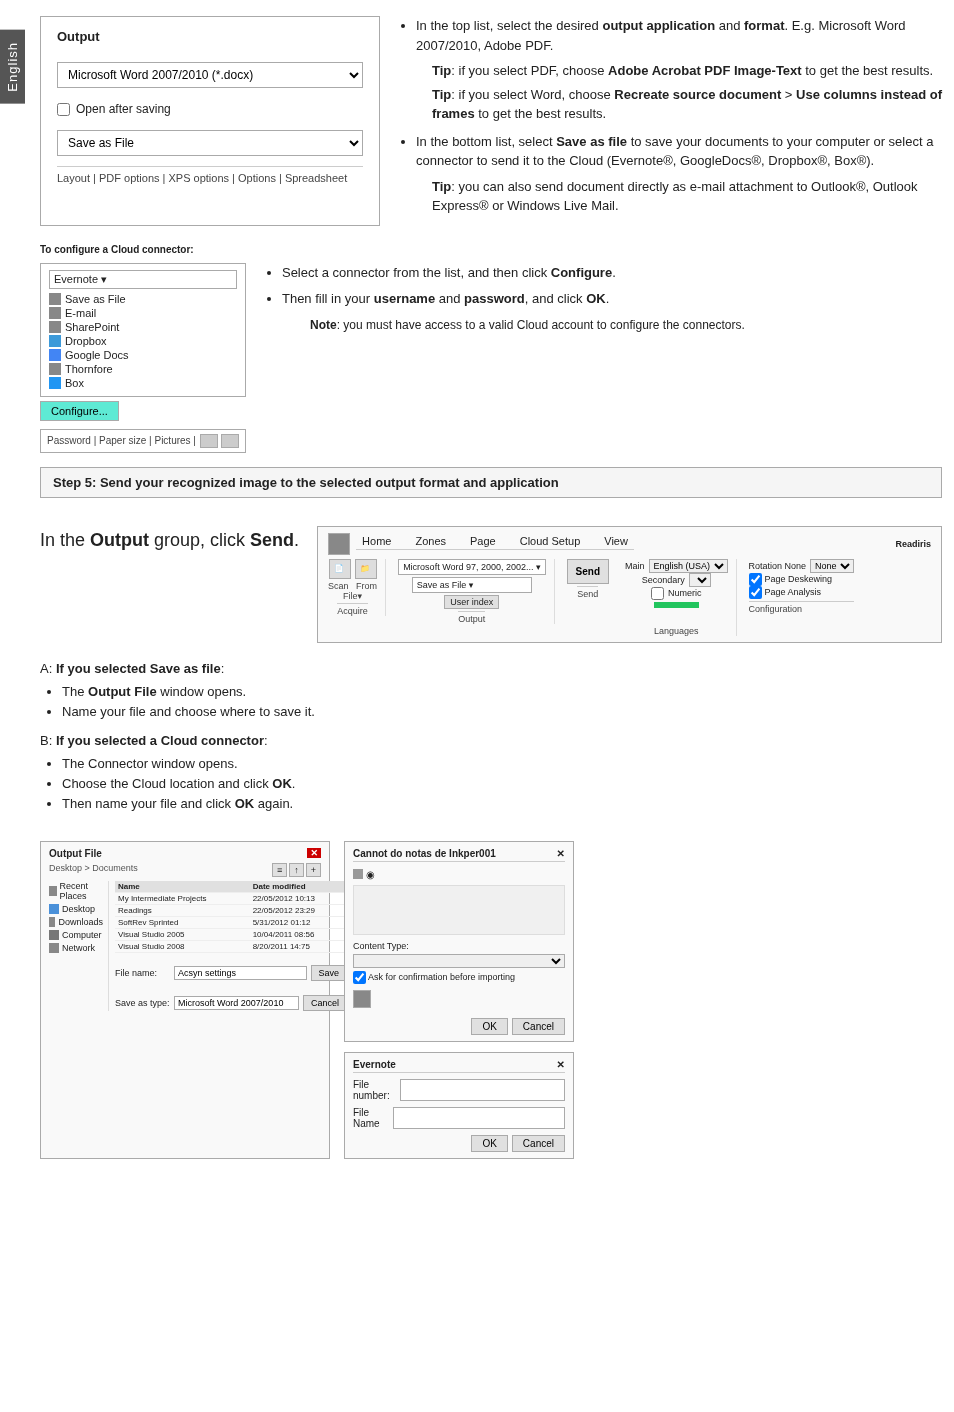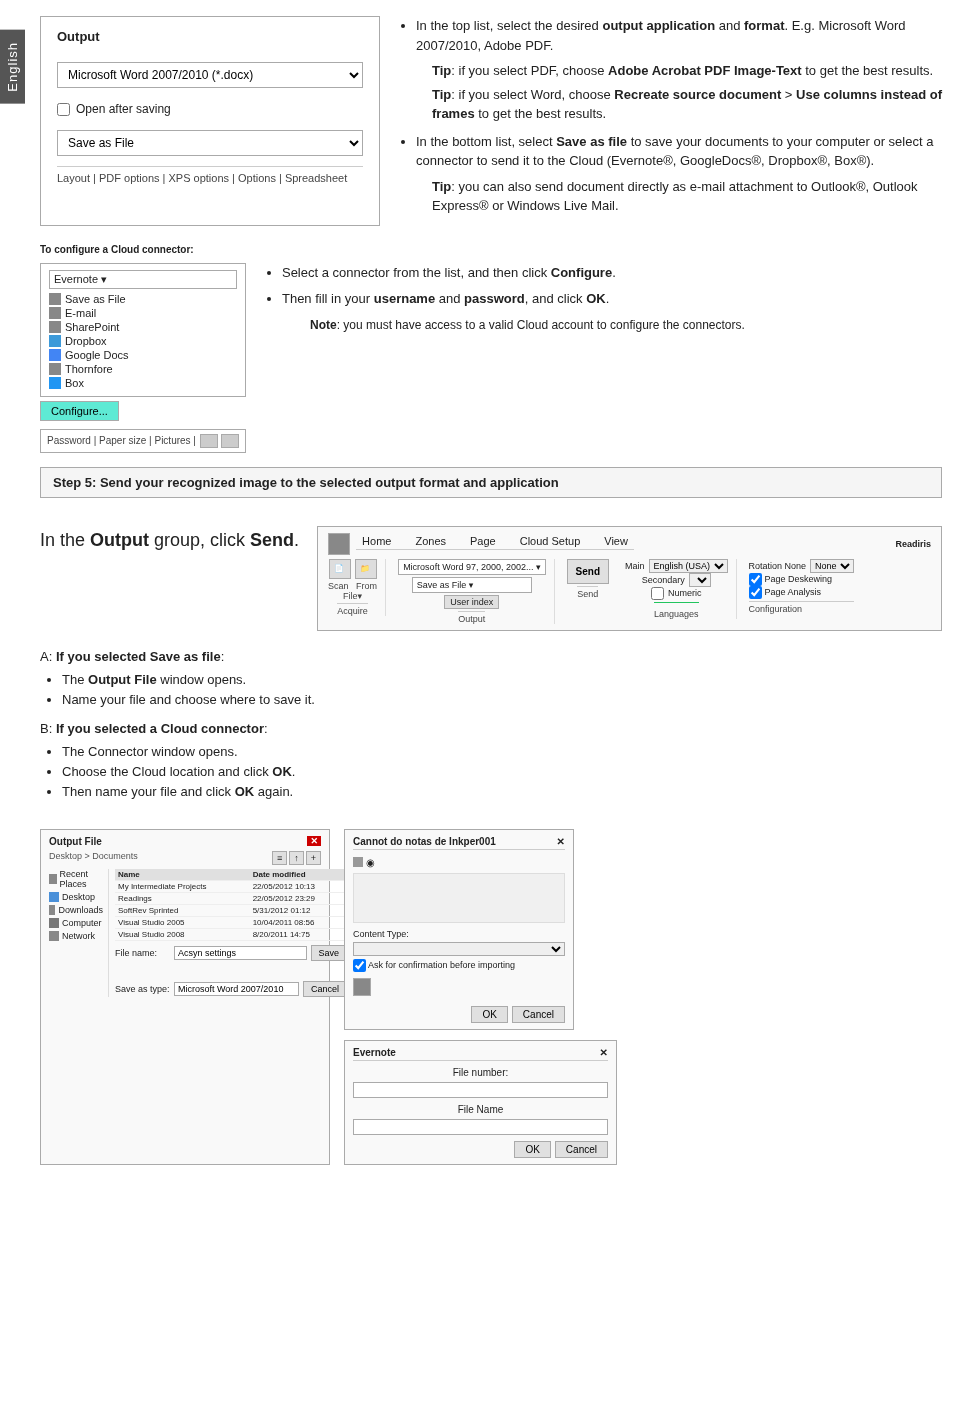--- a/index.html
+++ b/index.html
@@ -460,25 +460,25 @@
       text-align: left;
       border-bottom: 1px solid #eee;
     }
 
     .fw-table th {
       background: #e0e0e0;
       font-weight: bold;
     }
 
     .fw-bottom {
-      margin-top: 4px;
+      margin-top: 12px;
       font-size: 9px;
       display: flex;
       flex-direction: column;
-      gap: 20px;
+      gap: 14px;
     }
 
     .fw-bottom-row {
       display: flex;
       align-items: center;
       gap: 4px;
     }
 
     .fw-bottom-label {
       min-width: 55px;
@@ -518,25 +518,23 @@
       justify-content: space-between;
     }
 
     .mini-window-close {
       cursor: pointer;
       font-size: 10px;
     }
 
     .mini-window-row {
       display: flex;
-      flex-direction: column;
       gap: 4px;
       font-size: 10px;
       margin-bottom: 6px;
-      align-items: center;
     }
 
     .mini-window-row label {
       font-size: 10px;
     }
 
     .mini-window-input {
       border: 1px solid #aaa;
       background: #fff;
       padding: 2px 4px;
@@ -771,21 +769,21 @@
             <select style="font-size:9px;border:1px solid #aaa;"><option>English (USA)</option></select>
           </div>
           <div class="ribbon-lang-row">
             <span>Secondary</span>
             <select style="font-size:9px;border:1px solid #aaa;"><option></option></select>
           </div>
           <div class="ribbon-lang-row">
             <input type="checkbox" style="">
             <span>Numeric</span>
           </div>
-          <div class="ribbon-label" style="border-top:1px solid #22c55e;padding-top:6px;margin-top:2px;">Languages</div>
+          <div class="ribbon-label" style="border-top:6px solid #22c55e;padding-top:18px;margin-top:2px;">Languages</div>
         </div>
 
         <div class="ribbon-config-group">
           <div class="ribbon-lang-row">
             <span>Rotation None</span>
             <select style="font-size:9px;border:1px solid #aaa;"><option>None</option></select>
           </div>
           <div class="ribbon-config-item">
             <input type="checkbox" checked="" style="">
             <span>Page Deskewing</span>
@@ -929,21 +927,21 @@
           <div style="height:20px;display:flex;align-items:center;gap:3px;margin:2px 0;">
             <div style="width:18px;height:18px;background:#888;border:1px solid #aaa;"></div>
           </div>
           <div class="connector-bottom-btns">
             <button class="mini-btn">OK</button>
             <button class="mini-btn">Cancel</button>
           </div>
         </div>
       </div>
 
-      <div class="mini-window" style="width:273px;">
+      <div class="mini-window" style="width:230px;">
         <div class="mini-window-title">
           <span>Evernote</span>
           <span class="mini-window-close">✕</span>
         </div>
         <div class="mini-window-row">
           <label>File number:</label>
           <input class="mini-window-input" type="text" style="">
         </div>
         <div class="mini-window-row">
           <label>File Name</label>

